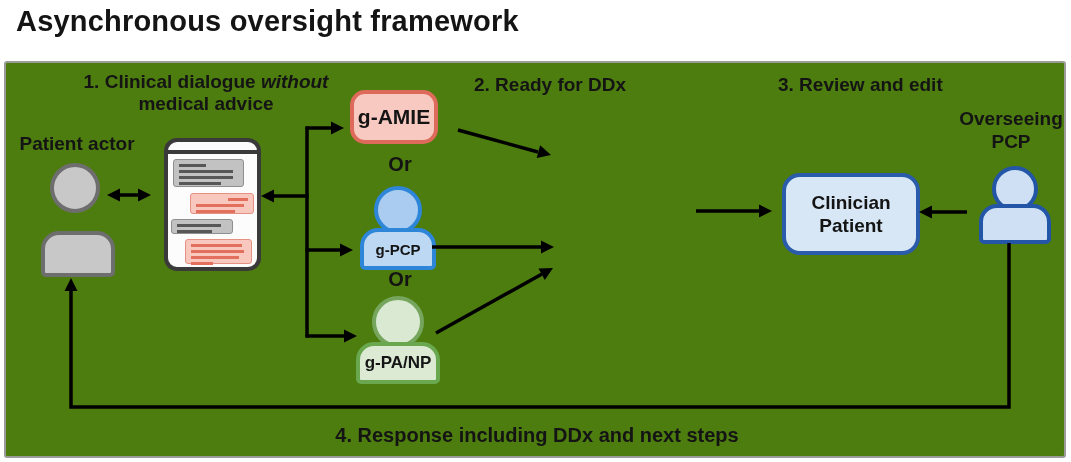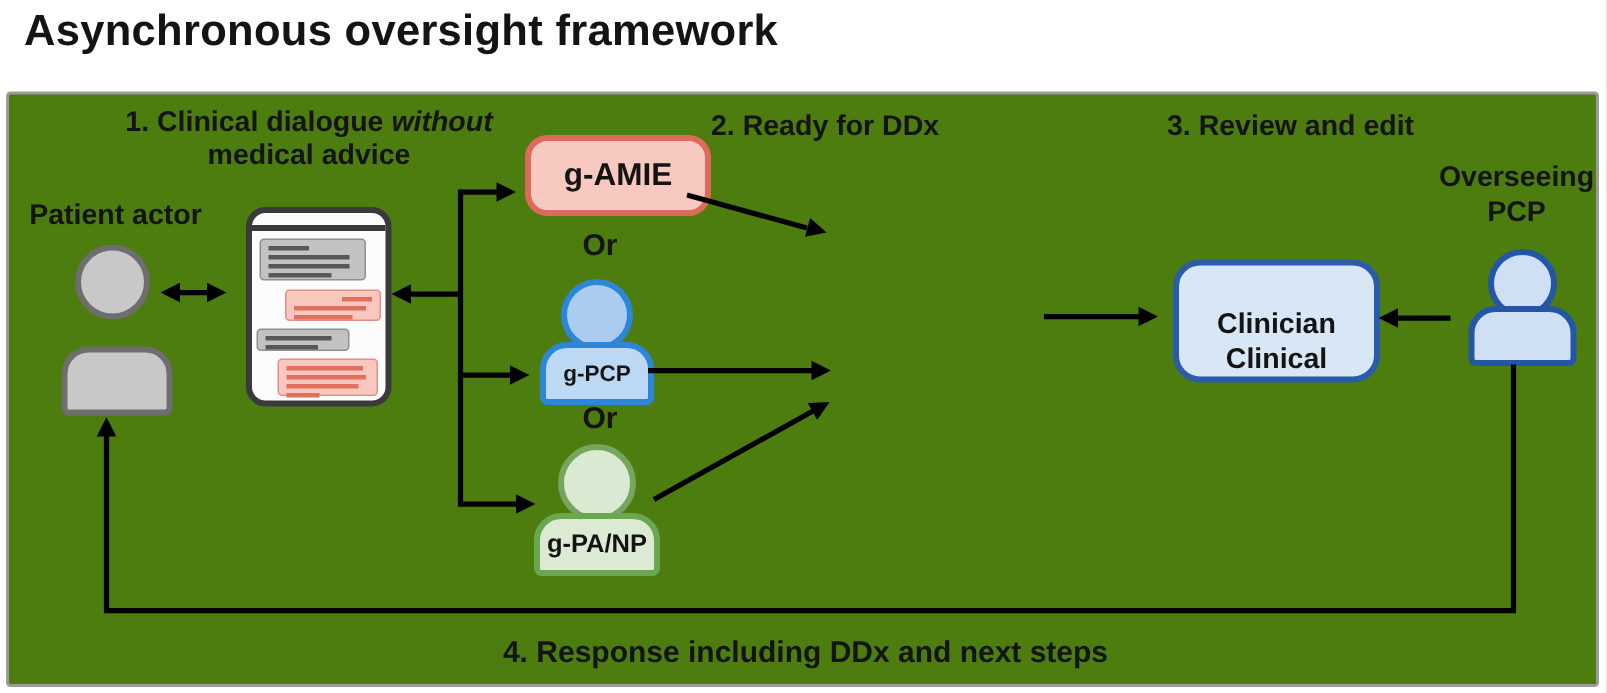--- a/index.html
+++ b/index.html
@@ -56,26 +56,26 @@
   .bubble-salmon { background:var(--bubble-salmon); border:1px solid #e49184; }
   .bline { height:3px; margin-bottom:3px; }
   .bubble-gray .bline { background:#575757; }
   .bubble-salmon .bline { background:#e2705d; }
   .b1 { left:5px; top:17px; width:71px; height:28px; }
   .b2 { right:3px; top:51px; width:64px; height:21px; }
   .b3 { left:3px; top:77px; width:62px; height:15px; }
   .b4 { right:5px; top:97px; width:67px; height:25px; }
 
   
-  .node-amie { position:absolute; left:344px; top:27px; width:124px; height:54px;
+  .node-amie { position:absolute; left:344px; top:27px; width:88px; height:54px;
                background:var(--amie-fill); border:4px solid var(--amie-border); border-radius:15px;
                display:flex; align-items:center; justify-content:center; font-weight:700; font-size:21px; }
   .node-cockpit { position:absolute; left:776px; top:110px; width:138px; height:82px;
                   background:var(--cockpit-fill); border:4px solid var(--cockpit-border); border-radius:18px;
-                  display:flex; flex-direction:column; align-items:center; justify-content:flex-end;
+                  display:flex; flex-direction:column; align-items:center; justify-content:center;
                   font-weight:700; font-size:19px; line-height:23px; }
 
   
   .note { position:absolute; left:559px; top:81px; width:130px; height:140px; }
   .note svg { position:absolute; left:0; top:0; }
   .note-title { position:absolute; left:0; top:11px; width:100%; text-align:center;
                 font-weight:700; font-style:italic; font-size:17.5px; line-height:22px; color:#16161a; }
   .note-lines { position:absolute; left:24px; top:61px; width:96px; }
   .nline { height:4.5px; background:#45454d; margin-bottom:5px; }
 
@@ -144,21 +144,21 @@
     <div class="p-body gpanp-body">
       <span>g-PA/NP</span>
     </div>
 
     <div class="lbl step2">2. Ready for DDx</div>
     <div class="lbl step3">3. Review and edit</div>
 
 
     <div class="node-cockpit">
       <div>Clinician</div>
-      <div>Clinical</div>
+      <div>Patient</div>
     </div>
 
     <div class="lbl overseer-lbl">
       <div>Overseeing</div>
       <div>PCP</div>
     </div>
 
     <div class="p-head ov-head"></div>
     <div class="p-body ov-body"></div>
 

